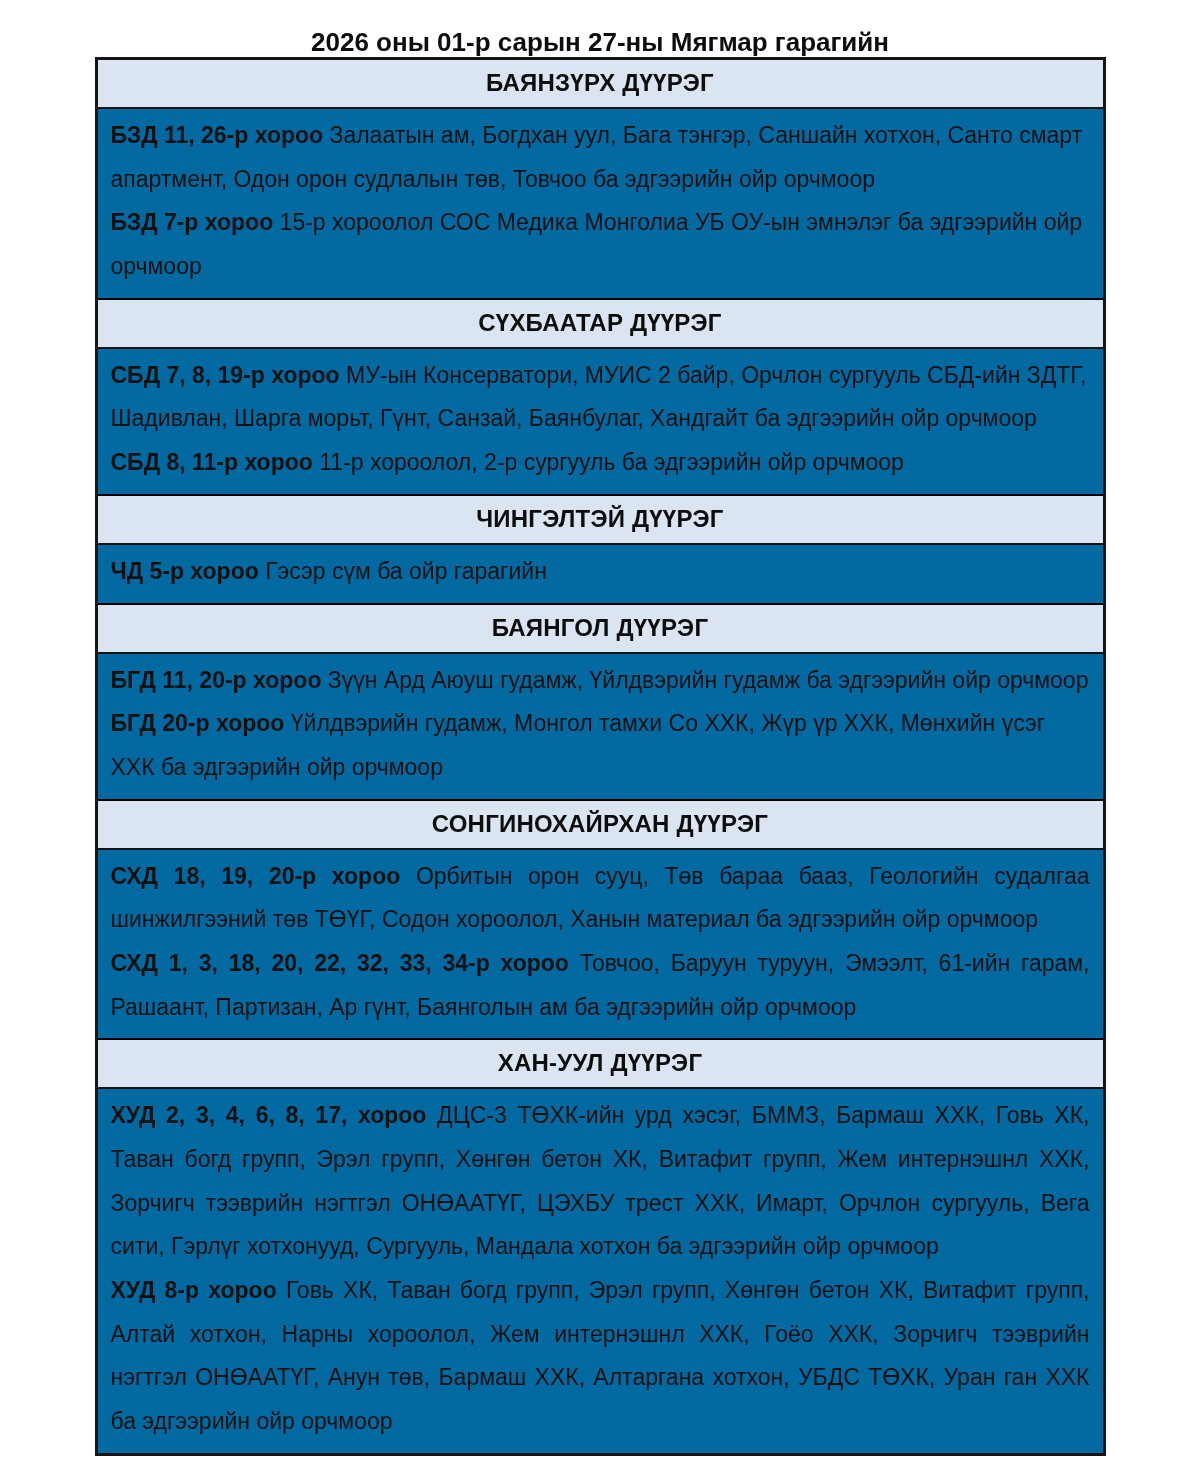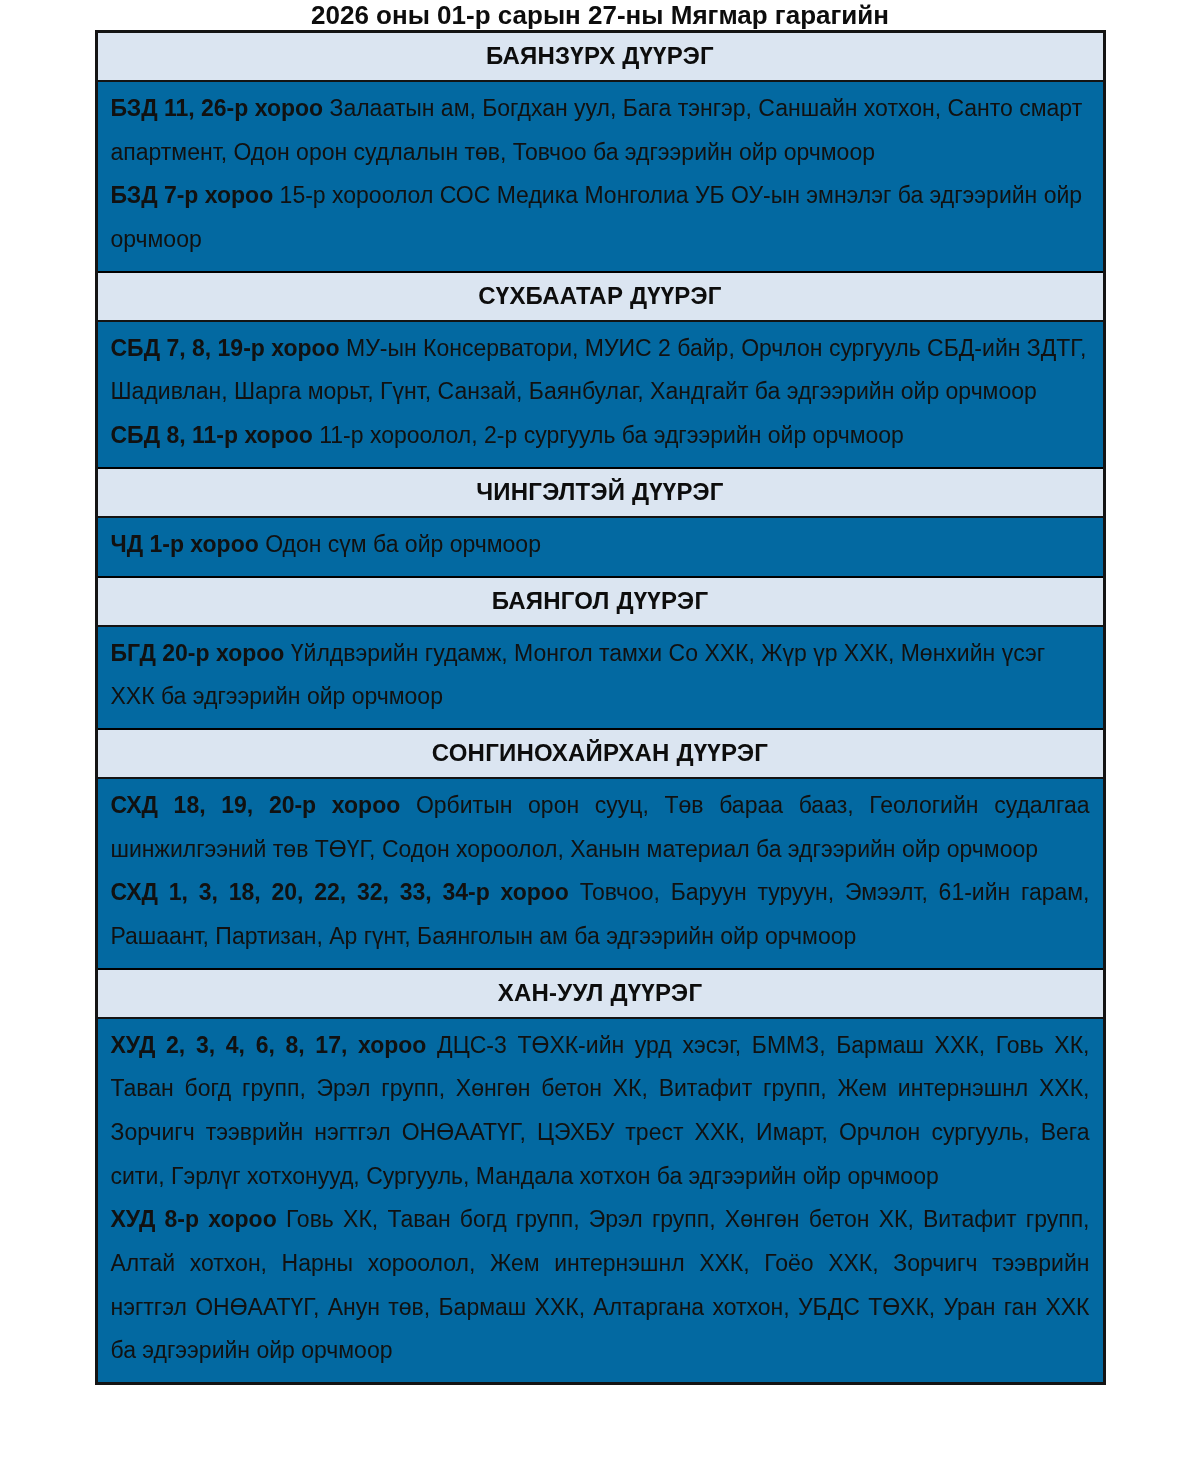--- a/index.html
+++ b/index.html
@@ -16,21 +16,21 @@
     background: #ffffff;
     box-sizing: border-box;
   }
   .doc-title {
     text-align: center;
     font-weight: bold;
     font-size: 26px;
     line-height: 30px;
     color: #0d0d0d;
   }
-  .doc-title.line1 { }
+  .doc-title.line1 { padding-top: 27px; }
   .doc-title.line2 { padding-top: 19px; padding-bottom: 16px; }
 
   .outage-table {
     margin: 0 auto;
     width: 1011px;
     border: 3px solid #141414;
     box-sizing: border-box;
   }
   .section-header {
     background: #dbe5f1;
@@ -73,25 +73,26 @@
     </div>
 
     <div class="section-header">СҮХБААТАР ДҮҮРЭГ</div>
     <div class="section-body">
       <p><span class="row-code">СБД 7, 8, 19-р хороо</span> <span>МУ-ын Консерватори, МУИС 2 байр, Орчлон сургууль СБД-ийн ЗДТГ, Шадивлан, Шарга морьт, Гүнт, Санзай, Баянбулаг, Хандгайт ба эдгээрийн ойр орчмоор</span></p>
       <p><span class="row-code">СБД 8, 11-р хороо</span> <span>11-р хороолол, 2-р сургууль ба эдгээрийн ойр орчмоор</span></p>
     </div>
 
     <div class="section-header">ЧИНГЭЛТЭЙ ДҮҮРЭГ</div>
     <div class="section-body">
-      <p><span class="row-code">ЧД 1-р хороо</span> <span>Одон сүм ба ойр орчмоор</span></p>
+      <p><span class="row-code">ЧД 5-р хороо</span> <span>Гэсэр сүм ба ойр гарагийн</span></p>
     </div>
 
     <div class="section-header">БАЯНГОЛ ДҮҮРЭГ</div>
     <div class="section-body">
+      <p><span class="row-code">БГД 11, 20-р хороо</span> <span>Зүүн Ард Аюуш гудамж, Үйлдвэрийн гудамж ба эдгээрийн ойр орчмоор</span></p>
       <p><span class="row-code">БГД 20-р хороо</span> <span>Үйлдвэрийн гудамж, Монгол тамхи Со ХХК, Жүр үр ХХК, Мөнхийн үсэг ХХК ба эдгээрийн ойр орчмоор</span></p>
     </div>
 
     <div class="section-header">СОНГИНОХАЙРХАН ДҮҮРЭГ</div>
     <div class="section-body justified">
       <p><span class="row-code">СХД 18, 19, 20-р хороо</span> <span>Орбитын орон сууц, Төв бараа бааз, Геологийн судалгаа шинжилгээний төв ТӨҮГ, Содон хороолол, Ханын материал ба эдгээрийн ойр орчмоор</span></p>
       <p><span class="row-code">СХД 1, 3, 18, 20, 22, 32, 33, 34-р хороо</span> <span>Товчоо, Баруун туруун, Эмээлт, 61-ийн гарам, Рашаант, Партизан, Ар гүнт, Баянголын ам ба эдгээрийн ойр орчмоор</span></p>
     </div>
 
     <div class="section-header">ХАН-УУЛ ДҮҮРЭГ</div>

